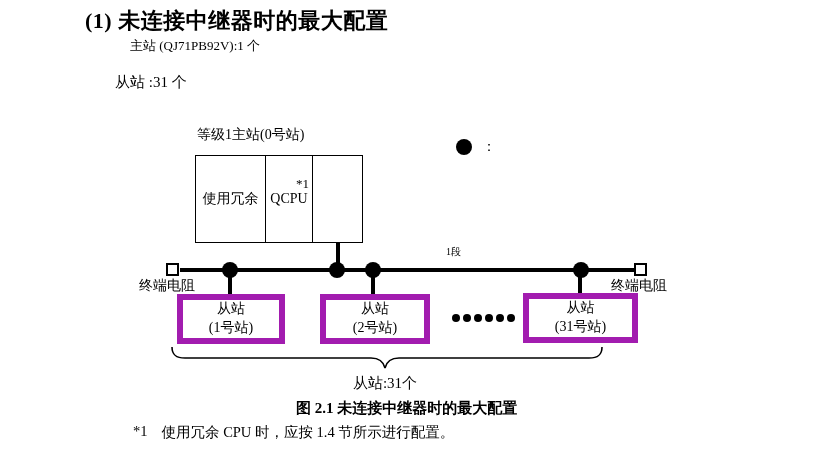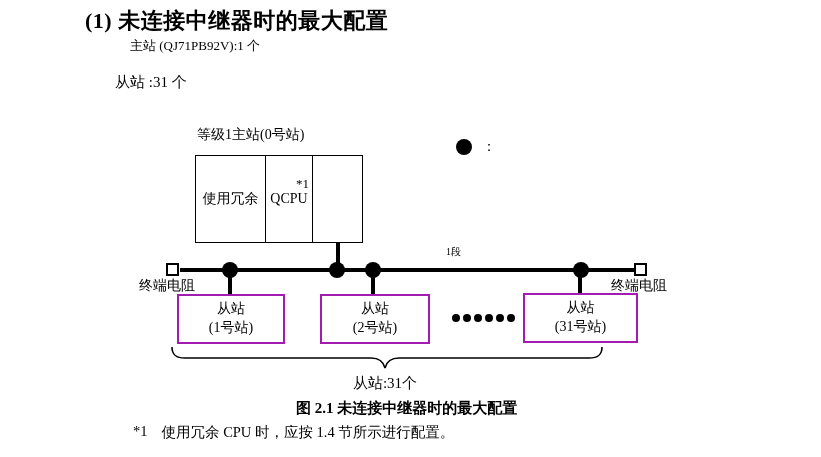--- a/index.html
+++ b/index.html
@@ -40,21 +40,21 @@
   .drop-s31{left:578px;top:270px;height:24px;}
   .node{width:16px;height:16px;border-radius:50%;background:#000;top:262px;}
   .node1{left:222px;} .node2{left:329px;} .node3{left:365px;} .node4{left:573px;}
 
   .term-sq{width:9px;height:9px;background:#fff;border:2px solid #000;top:263px;}
   .term-left{left:166px;} .term-right{left:634px;}
   .term-label{top:277px;font-size:14px;}
   .term-label-left{left:139px;} .term-label-right{left:611px;}
 
   .slave-box{
-    top:294px;height:50px;border:2px solid #a21caf;box-sizing:border-box;
+    top:294px;height:50px;border:6px solid #a21caf;box-sizing:border-box;
     display:flex;flex-direction:column;align-items:center;justify-content:center;
     font-size:14px;line-height:1.35;background:#fff;
   }
   .slave1{left:177px;width:108px;}
   .slave2{left:320px;width:110px;}
   .slave31{left:523px;width:115px;top:293px;}
 
   .ellipsis{left:452px;top:314px;display:flex;gap:3px;align-items:center;}
   .edot{width:8px;height:8px;border-radius:50%;background:#000;}
 

